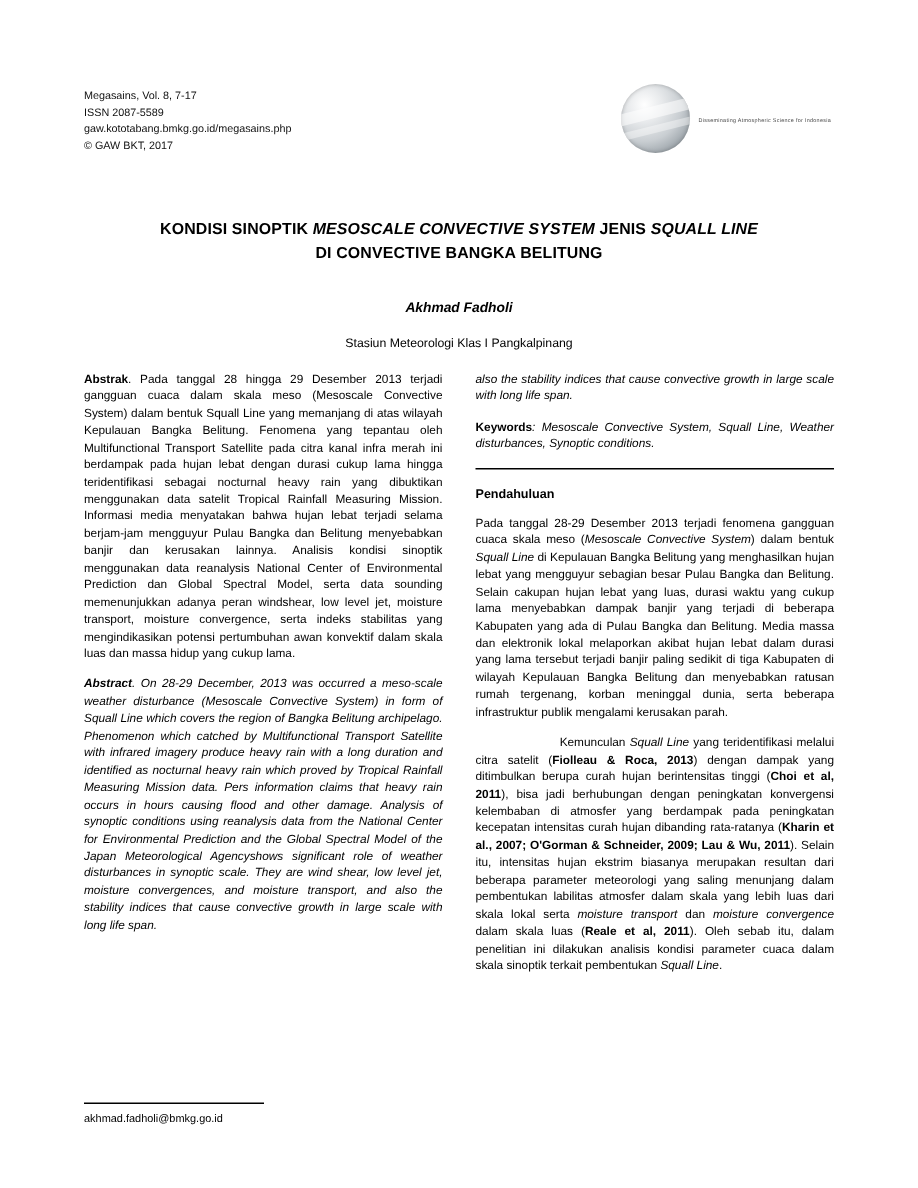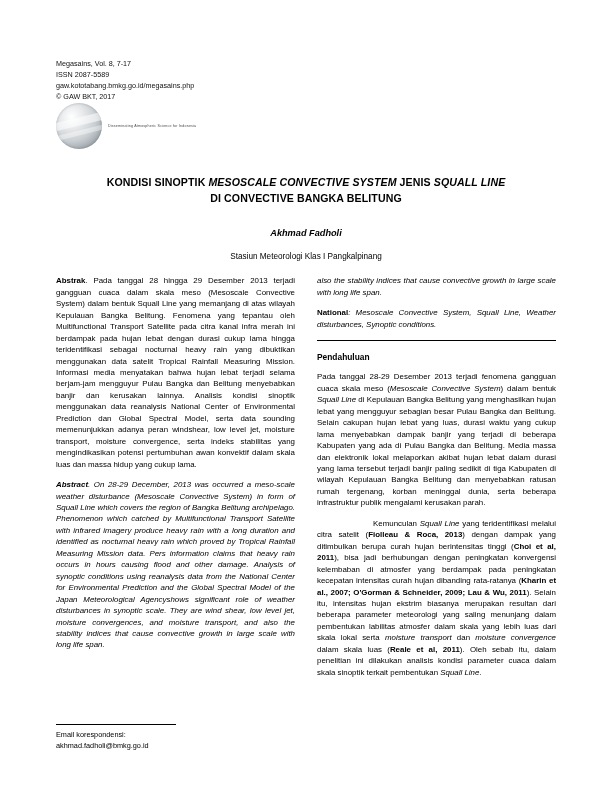--- a/index.html
+++ b/index.html
@@ -18,21 +18,20 @@
     box-sizing: border-box;
     padding: 56px 56px 40px 56px;
     overflow: hidden;
   }
   
   .header {
     display: flex;
     justify-content: space-between;
     align-items: flex-start;
     min-height: 64px;
-    flex-direction: column;
   }
   .header-left {
     font-size: 7.2px;
     line-height: 1.55;
     color: #111;
     padding-top: 2px;
   }
   .header-left div { white-space: nowrap; }
   .logo-block {
     display: flex;
@@ -185,27 +184,26 @@
 
   <div class="columns">
 
     <div class="col">
       <p><span class="lead">Abstrak</span><span>. Pada tanggal 28 hingga 29 Desember 2013 terjadi gangguan cuaca dalam skala meso (Mesoscale Convective System) dalam bentuk Squall Line yang memanjang di atas wilayah Kepulauan Bangka Belitung. Fenomena yang tepantau oleh Multifunctional Transport Satellite pada citra kanal infra merah ini berdampak pada hujan lebat dengan durasi cukup lama hingga teridentifikasi sebagai nocturnal heavy rain yang dibuktikan menggunakan data satelit Tropical Rainfall Measuring Mission. Informasi media menyatakan bahwa hujan lebat terjadi selama berjam-jam mengguyur Pulau Bangka dan Belitung menyebabkan banjir dan kerusakan lainnya. Analisis kondisi sinoptik menggunakan data reanalysis National Center of Environmental Prediction dan Global Spectral Model, serta data sounding memenunjukkan adanya peran windshear, low level jet, moisture transport, moisture convergence, serta indeks stabilitas yang mengindikasikan potensi pertumbuhan awan konvektif dalam skala luas dan massa hidup yang cukup lama.</span></p>
       <p class="abstract-en"><span class="lead">Abstract</span><span>. On 28-29 December, 2013 was occurred a meso-scale weather disturbance (Mesoscale Convective System) in form of Squall Line which covers the region of Bangka Belitung archipelago. Phenomenon which catched by Multifunctional Transport Satellite with infrared imagery produce heavy rain with a long duration and identified as nocturnal heavy rain which proved by Tropical Rainfall Measuring Mission data. Pers information claims that heavy rain occurs in hours causing flood and other damage. Analysis of synoptic conditions using reanalysis data from the National Center for Environmental Prediction and the Global Spectral Model of the Japan Meteorological Agencyshows significant role of weather disturbances in synoptic scale. They are wind shear, low level jet, moisture convergences, and moisture transport, and also the stability indices that cause convective growth in large scale with long life span.</span></p>
     </div>
 
     <div class="col">
       <p class="abstract-en"><span>also the stability indices that cause convective growth in large scale with long life span.</span></p>
-      <p class="kw-block"><span class="lead">National</span><span class="ital">: Mesoscale Convective System, Squall Line, Weather disturbances, Synoptic conditions.</span></p>
+      <p class="kw-block"><span class="lead">Keywords</span><span class="ital">: Mesoscale Convective System, Squall Line, Weather disturbances, Synoptic conditions.</span></p>
       <hr class="rule">
       <div class="section-head">Pendahuluan</div>
       <p><span>Pada tanggal 28-29 Desember 2013 terjadi fenomena gangguan cuaca skala meso (</span><span class="ital">Mesoscale Convective System</span><span>) dalam bentuk </span><span class="ital">Squall Line</span><span> di Kepulauan Bangka Belitung yang menghasilkan hujan lebat yang mengguyur sebagian besar Pulau Bangka dan Belitung. Selain cakupan hujan lebat yang luas, durasi waktu yang cukup lama menyebabkan dampak banjir yang terjadi di beberapa Kabupaten yang ada di Pulau Bangka dan Belitung. Media massa dan elektronik lokal melaporkan akibat hujan lebat dalam durasi yang lama tersebut terjadi banjir paling sedikit di tiga Kabupaten di wilayah Kepulauan Bangka Belitung dan menyebabkan ratusan rumah tergenang, korban meninggal dunia, serta beberapa infrastruktur publik mengalami kerusakan parah.</span></p>
       <p>&nbsp;&nbsp;&nbsp;&nbsp;&nbsp;&nbsp;&nbsp;&nbsp;&nbsp;&nbsp;&nbsp;&nbsp;&nbsp;&nbsp;&nbsp;&nbsp;&nbsp;&nbsp;&nbsp;&nbsp;<span>Kemunculan </span><span class="ital">Squall Line</span><span> yang teridentifikasi melalui citra satelit (</span><span class="bold">Fiolleau &amp; Roca, 2013</span><span>) dengan dampak yang ditimbulkan berupa curah hujan berintensitas tinggi (</span><span class="bold">Choi et al, 2011</span><span>), bisa jadi berhubungan dengan peningkatan konvergensi kelembaban di atmosfer yang berdampak pada peningkatan kecepatan intensitas curah hujan dibanding rata-ratanya (</span><span class="bold">Kharin et al., 2007; O'Gorman &amp; Schneider, 2009; Lau &amp; Wu, 2011</span><span>). Selain itu, intensitas hujan ekstrim biasanya merupakan resultan dari beberapa parameter meteorologi yang saling menunjang dalam pembentukan labilitas atmosfer dalam skala yang lebih luas dari skala lokal serta </span><span class="ital">moisture transport</span><span> dan </span><span class="ital">moisture convergence</span><span> dalam skala luas (</span><span class="bold">Reale et al, 2011</span><span>). Oleh sebab itu, dalam penelitian ini dilakukan analisis kondisi parameter cuaca dalam skala sinoptik terkait pembentukan </span><span class="ital">Squall Line</span><span>.</span></p>
     </div>
   </div>
 
   <div class="footer">
     <hr class="footer-rule">
-    <div class="footer-text">Email korespondensi:</div>
     <div class="footer-text">akhmad.fadholi@bmkg.go.id</div>
   </div>
 
 </div>
 
 </body></html>

